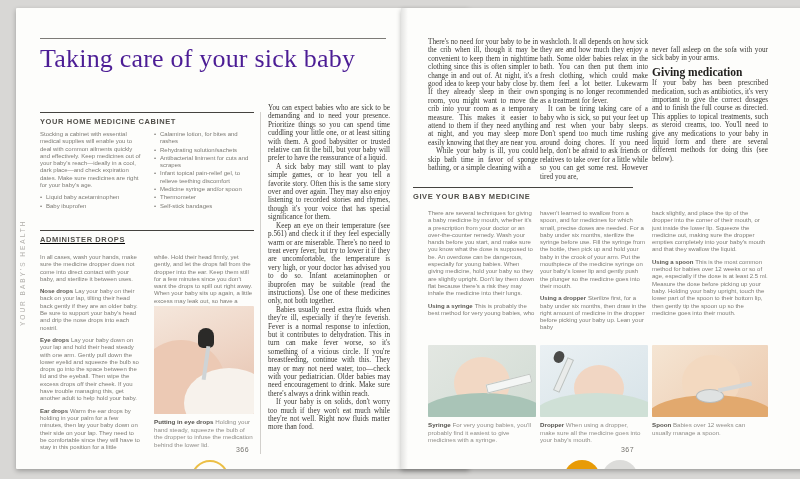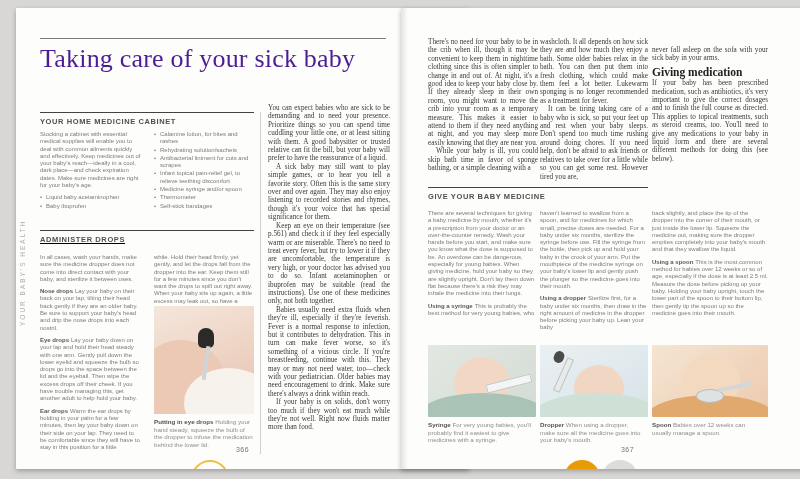--- a/index.html
+++ b/index.html
@@ -183,21 +183,21 @@
   <div class="abs serif" style="left:139px;top:30px;width:108px;">
     <p>washcloth. It all depends on how sick they are and how much they enjoy a bath. Some older babies relax in the bath. You can then put them into fresh clothing, which could make them feel a lot better. Lukewarm sponging is no longer recommended as a treatment for fever.</p>
     <p class="ind">It can be tiring taking care of a baby who is sick, so put your feet up and rest when your baby sleeps. Don't spend too much time rushing around doing chores. If you need help, don't be afraid to ask friends or relatives to take over for a little while so you can get some rest. However tired you are,</p>
   </div>
   <div class="abs serif" style="left:251px;top:38px;width:116px;">
     <p>never fall asleep on the sofa with your sick baby in your arms.</p>
     <h3 class="giv-head">Giving medication</h3>
     <p>If your baby has been prescribed medication, such as antibiotics, it's very important to give the correct dosages and to finish the full course as directed. This applies to topical treatments, such as steroid creams, too. You'll need to give any medications to your baby in liquid form and there are several different methods for doing this (see below).</p>
   </div>
 
-  <div class="abs" style="left:27px;top:179px;width:220px;">
+  <div class="abs" style="left:12px;top:179px;width:220px;">
     <div class="sec-rule"></div>
     <div class="sec-heading">GIVE YOUR BABY MEDICINE</div>
   </div>
 
   <div class="abs sans" style="left:27px;top:202px;width:108px;">
     <p>There are several techniques for giving a baby medicine by mouth, whether it's a prescription from your doctor or an over-the-counter remedy. Wash your hands before you start, and make sure you know what the dose is supposed to be. An overdose can be dangerous, especially for young babies. When giving medicine, hold your baby so they are slightly upright. Don't lay them down flat because there's a risk they may inhale the medicine into their lungs.</p>
     <p><span class="lead">Using a syringe</span><span>This is probably the best method for very young babies, who</span></p>
   </div>
   <div class="abs sans" style="left:139px;top:202px;width:108px;">
     <p>haven't learned to swallow from a spoon, and for medicines for which small, precise doses are needed. For a baby under six months, sterilize the syringe before use. Fill the syringe from the bottle, then pick up and hold your baby in the crook of your arm. Put the mouthpiece of the medicine syringe on your baby's lower lip and gently push the plunger so the medicine goes into their mouth.</p>

